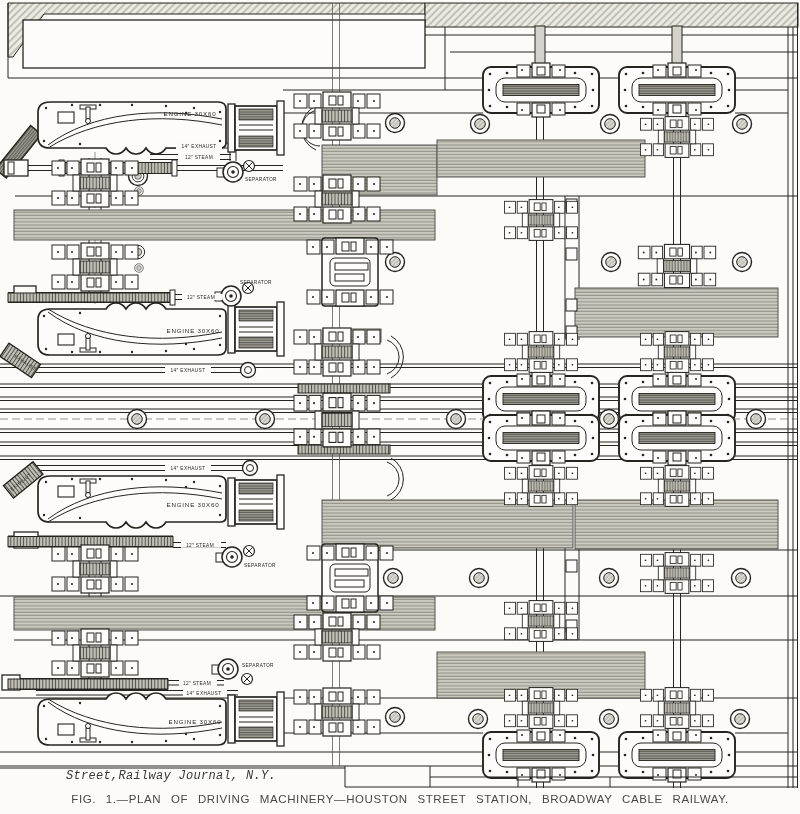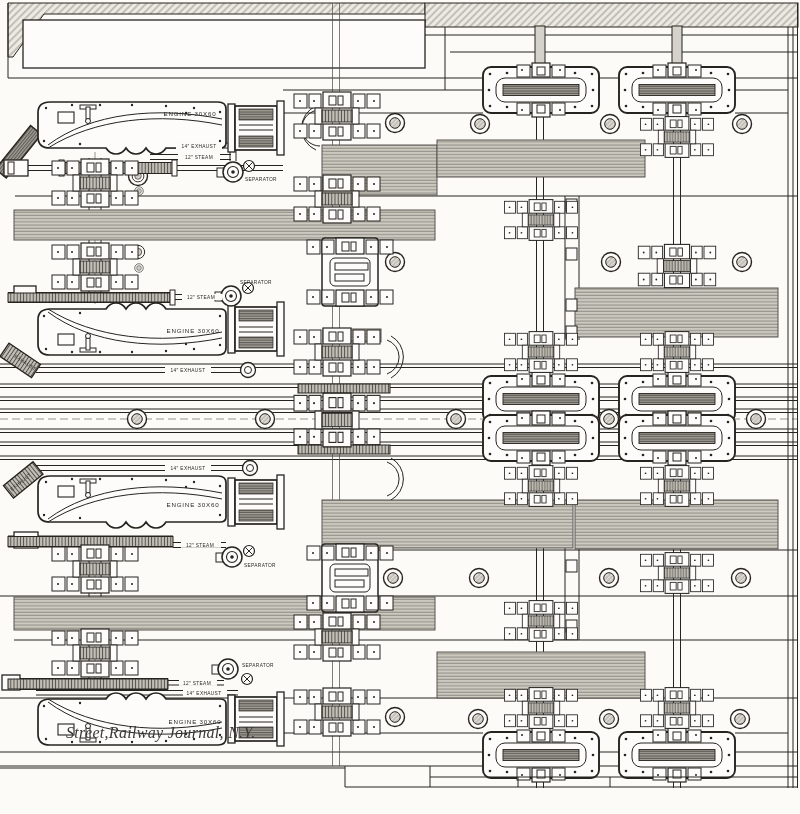--- a/index.html
+++ b/index.html
@@ -4,21 +4,21 @@
 <style>
   html,body{margin:0;padding:0;}
   body{width:800px;height:814px;background:#fcfbf8;font-family:"Liberation Sans",sans-serif;}
   .page{position:relative;width:800px;height:814px;background:#fcfbf8;overflow:hidden;}
   svg{display:block;}
   .s{stroke:#26241f;fill:none;stroke-width:1;}
   .w{fill:#fdfcfa;stroke:#26241f;}
   .d{fill:#26241f;stroke:none;}
   text.lbl{font-family:"Liberation Sans",sans-serif;font-size:4.8px;fill:#2c2a26;letter-spacing:.35px;}
   text.eng{font-family:"Liberation Sans",sans-serif;font-size:6.2px;fill:#2c2a26;letter-spacing:.8px;text-anchor:middle;}
-  .credit{position:absolute;left:66px;top:724px;font-family:Liberation Serif, serif;font-style:italic;font-size:16px;color:#3b3936;letter-spacing:.3px;}
+  .credit{position:absolute;left:66px;top:769px;font-family:Liberation Mono, monospace;font-style:italic;font-size:12px;color:#3b3936;letter-spacing:.3px;}
   .caption{position:absolute;left:0;top:793px;width:800px;text-align:center;font-size:11.5px;color:#4a4845;letter-spacing:.6px;word-spacing:6px;}
 </style>
 </head>
 <body>
 
 <div class="page">
 <svg width="800" height="790" viewBox="0 0 800 790">
   <defs>
     <pattern id="pg" width="5" height="5" patternUnits="userSpaceOnUse" patternTransform="rotate(45)">
       <rect width="5" height="5" fill="#eceae3"></rect>
@@ -381,13 +381,14 @@
 
   <use href="#gbox" x="350" y="272"></use>
   <use href="#gbox" x="350" y="578"></use>
 
   <g>
     <path class="s" stroke-width=".9" d="M0,768 H345 M345,766 V787 M430,766 V787 M518,777 V787 M610,777 V787 M430,777 H798 M345,787 H798"></path>
   </g>
 </svg>
 
 <div class="credit">Street,Railway Journal, N.Y.</div>
+<div class="caption">FIG. 1.—PLAN OF DRIVING MACHINERY—HOUSTON STREET STATION, BROADWAY CABLE RAILWAY.</div>
 </div>
 
 </body></html>

